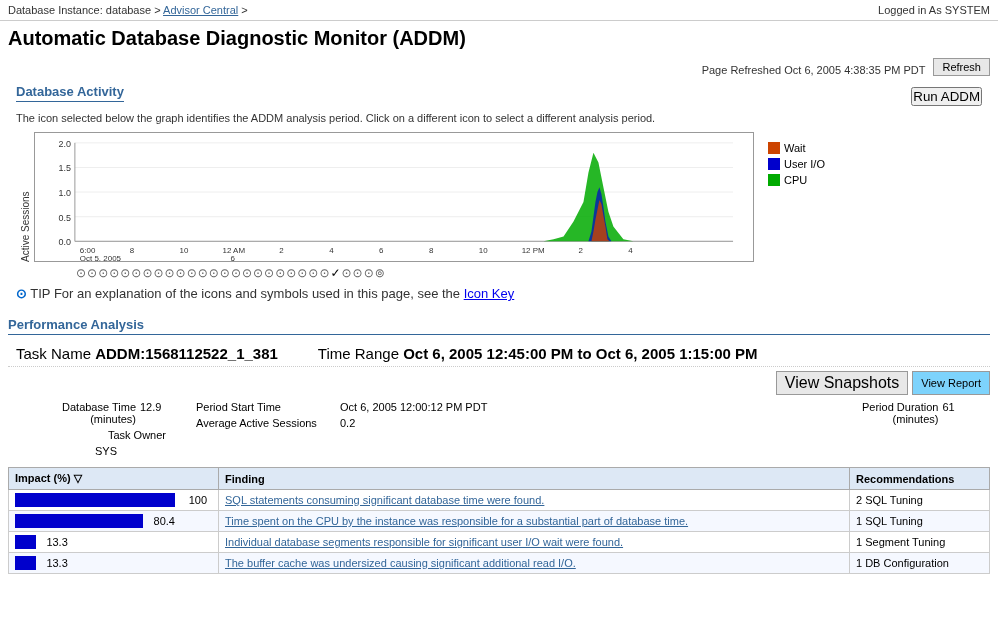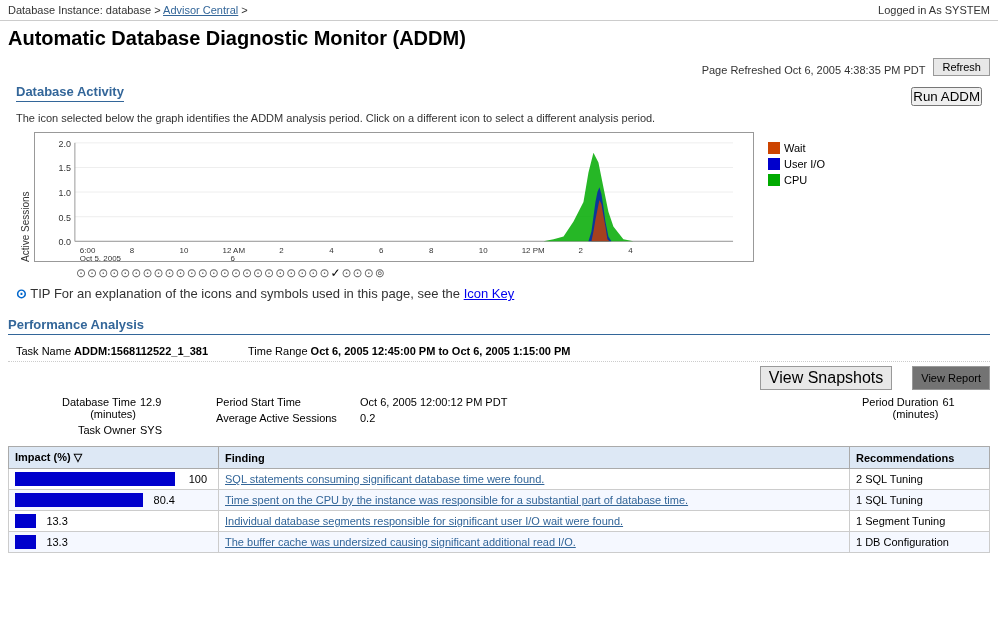--- a/index.html
+++ b/index.html
@@ -166,44 +166,44 @@
   <div style="padding:2px 8px 8px; font-size:13px; color:#333;">
     <span style="color:#0066cc; font-weight:bold;">⊙</span>
     <span>TIP For an explanation of the icons and symbols used in this page, see the</span>
     <a href="#">Icon Key</a>
   </div>
 </div>
 
 <div class="perf-section">
   <div class="perf-title">Performance Analysis</div>
 
-  <div style="display:flex; align-items:center; padding:4px 8px; font-size:11px; border-bottom:1px dotted #ccc;">
+  <div style="display:flex; align-items:center; padding:4px 8px; font-size:15px; border-bottom:1px dotted #ccc;">
     <span>Task Name</span>&nbsp;
     <span style="font-weight:bold;">ADDM:1568112522_1_381</span>
     <span style="margin-left:40px;">Time Range</span>&nbsp;
     <span style="font-weight:bold;">Oct 6, 2005 12:45:00 PM to Oct 6, 2005 1:15:00 PM</span>
   </div>
 
   <div style="display:flex; justify-content:flex-end; padding:4px 0; gap:4px;">
     <button style="font-size:16px; background:#e8e8e8; border:1px solid #999; padding:2px 8px; cursor:pointer;">View Snapshots</button>
-    <button style="font-size:11px; background:#737373; border:1px solid #999; padding:2px 8px; cursor:pointer;margin-left:16px;">View Report</button>
+    <button style="font-size:11px; background:#7dd3fc; border:1px solid #999; padding:2px 8px; cursor:pointer;">View Report</button>
   </div>
 
   <div style="display:flex; font-size:11px; padding:2px 8px 6px;">
     <div style="display:flex; flex-direction:column; min-width:180px;">
       <div style="display:flex; gap:4px; align-items:baseline;">
         <span style="text-align:right; min-width:120px;">Database Time<br>(minutes)</span>
         <span>12.9</span>
       </div>
-      <div style="display:flex; gap:4px; align-items:center; margin-top:4px;">
+      <div style="display:flex; gap:4px; align-items:center; margin-top:4px;flex-direction:column;">
         <span style="text-align:right; min-width:120px;">Task Owner</span>
         <span>SYS</span>
       </div>
     </div>
-    <div style="display:flex; flex-direction:column; min-width:300px; margin-left:20px;">
+    <div style="display:flex; flex-direction:column; min-width:300px; ">
       <div style="display:flex; gap:4px; align-items:baseline;">
         <span style="min-width:140px;">Period Start Time</span>
         <span>Oct 6, 2005 12:00:12 PM PDT</span>
       </div>
       <div style="display:flex; gap:4px; align-items:baseline; margin-top:4px;">
         <span style="min-width:140px;">Average Active Sessions</span>
         <span>0.2</span>
       </div>
     </div>
     <div style="display:flex; flex-direction:column; margin-left:auto; align-items:flex-start; min-width:120px;">

